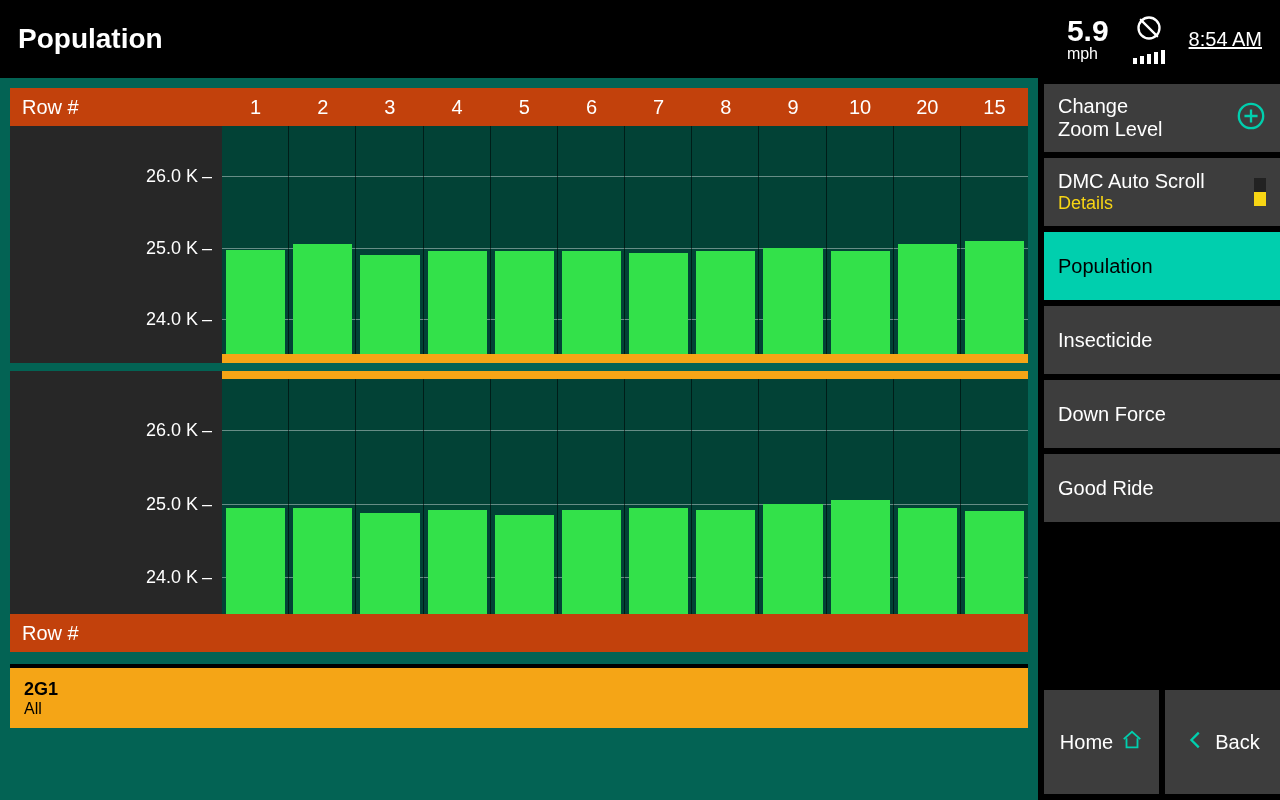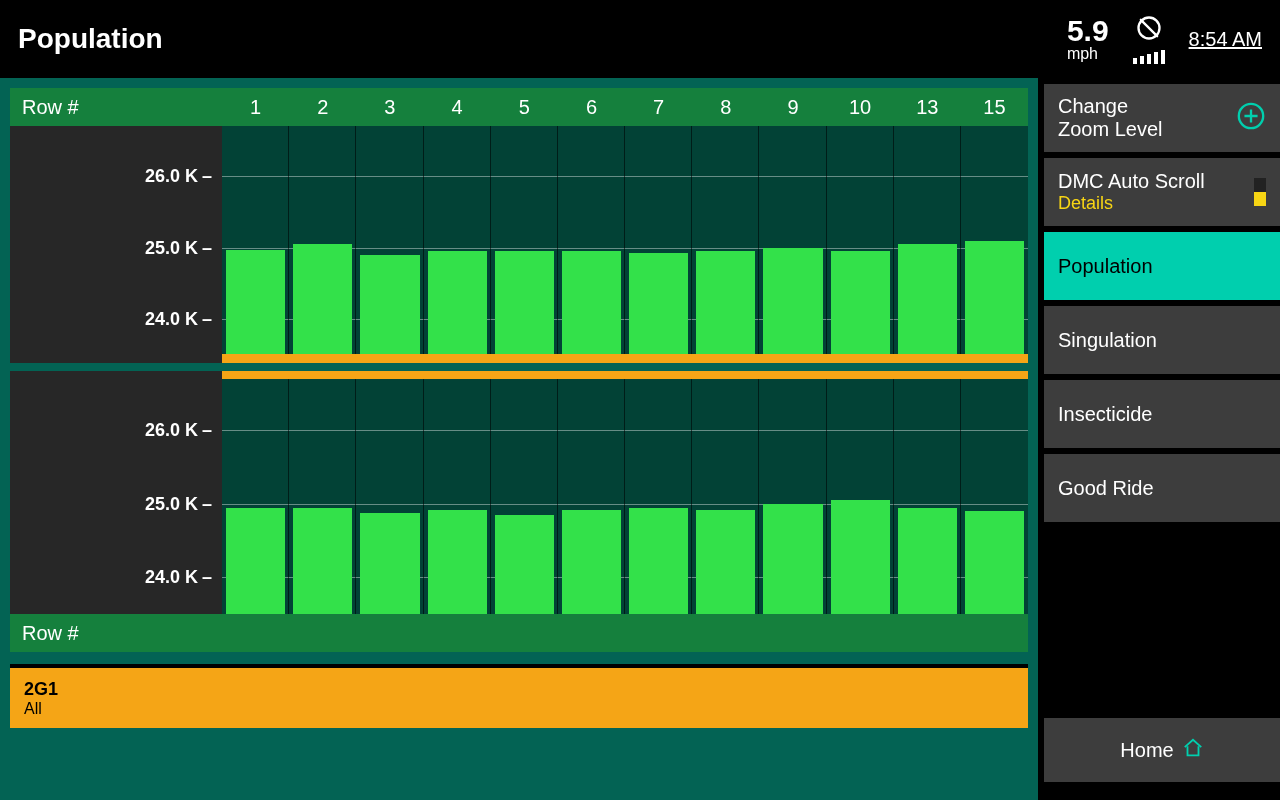--- a/index.html
+++ b/index.html
@@ -15,59 +15,59 @@
   .gps-icon svg { width: 28px; height: 28px; }
   .bars { display: flex; gap: 3px; align-items: flex-end; height: 14px; }
   .bars span { width: 4px; background: #fff; }
   .clock { font-size: 20px; text-decoration: underline; }
 
   .body { flex: 1; display: flex; }
   .main { flex: 1; background: #036354; padding: 10px 10px 6px 10px; display: flex; flex-direction: column; gap: 8px; }
   .chart-panel { background: #272727; position: relative; border: 0; }
   .chart-panel.top { height: 275px; }
   .chart-panel.bottom { height: 281px; }
-  .row-header { position: absolute; left: 0; right: 0; height: 38px; background: #15803d; display: flex; align-items: center; }
+  .row-header { position: absolute; left: 0; right: 0; height: 38px; background: #c2410c; display: flex; align-items: center; }
   .row-header.top { top: 0; }
   .row-header.bot { bottom: 0; }
   .row-label { width: 212px; padding-left: 12px; font-size: 20px; }
   .row-nums { flex: 1; display: flex; }
   .row-num { flex: 1; text-align: center; font-size: 20px; }
   .plot { position: absolute; display: flex; }
   .top .plot { top: 38px; bottom: 8px; left: 0; right: 0; }
   .bottom .plot { top: 8px; bottom: 38px; left: 0; right: 0; }
   .yaxis { width: 212px; position: relative; }
-  .ylabel { position: absolute; right: 10px; transform: translateY(-50%); font-size: 18px; white-space: nowrap; font-weight: bold; }
+  .ylabel { position: absolute; right: 10px; transform: translateY(-50%); font-size: 18px; white-space: nowrap; }
   .ylabel span.dash { margin-left: 4px; }
   .bars-area { flex: 1; position: relative; background: #024236; display: flex; }
   .grid-line { position: absolute; left: 0; right: 0; height: 1px; background: rgba(255,255,255,0.4); }
   .bar-col { flex: 1; position: relative; }
   .bar-col .sep { position: absolute; top: 0; bottom: 0; right: 0; width: 1px; background: rgba(0,0,0,0.55); }
   .bar { position: absolute; left: 4px; right: 4px; background: #33e14a; bottom: 0; }
   .orange-strip { position: absolute; left: 212px; right: 0; height: 9px; background: #f5a516; }
   .top .orange-strip { bottom: 0; }
   .bottom .orange-strip { top: 0; }
 
   .footer-bar { height: 64px; background: #f5a516; border-top: 4px solid #000; display: flex; flex-direction: column; justify-content: center; padding: 4px 14px; color: #000; margin-top: 4px; }
   .footer-title { font-size: 18px; font-weight: bold; }
   .footer-sub { font-size: 16px; }
 
-  .sidebar { width: 242px; background: #000; display: flex; flex-direction: column; padding-left: 6px; padding-top: 6px; padding-bottom: 18px; gap: 6px; }
+  .sidebar { width: 242px; background: #000; display: flex; flex-direction: column; padding-left: 6px; padding-top: 6px; padding-bottom: 6px; gap: 6px; }
   .side-btn { background: #3d3d3d; height: 68px; display: flex; align-items: center; justify-content: space-between; padding: 0 14px; font-size: 20px; cursor: pointer; }
   .side-btn.two-line { flex-direction: row; }
   .side-btn .lbl { display: flex; flex-direction: column; line-height: 1.15; }
   .side-btn.active { background: #00cfae; color: #000; }
   .status-sub { font-size: 18px; }
   .status-sub.disabled { color: #f7d514; }
   .plus-icon svg { width: 30px; height: 30px; }
   .toggle-ind { width: 12px; display: flex; flex-direction: column; height: 28px; }
   .toggle-ind .seg { flex: 1; }
   .toggle-ind .seg.off { background: #222; }
   .toggle-ind .seg.on { background: #f7d514; }
   .side-spacer { flex: 1; }
-  .nav-row { display: flex; gap: 6px; height: 64px;}
+  .nav-row { display: flex; gap: 6px; height: 104px;}
   .nav-btn { flex: 1; background: #3d3d3d; display: flex; align-items: center; justify-content: center; gap: 8px; font-size: 20px; cursor: pointer;}
   .home-icon svg, .back-icon svg { width: 22px; height: 22px; }
 </style>
 </head>
 <body>
 
 <div class="root">
   <div class="topbar">
     <div class="title">Population</div>
     <div class="top-right">
@@ -104,21 +104,21 @@
               <div class="row-num">1</div>
               <div class="row-num">2</div>
               <div class="row-num">3</div>
               <div class="row-num">4</div>
               <div class="row-num">5</div>
               <div class="row-num">6</div>
               <div class="row-num">7</div>
               <div class="row-num">8</div>
               <div class="row-num">9</div>
               <div class="row-num">10</div>
-              <div class="row-num">13</div>
+              <div class="row-num">20</div>
               <div class="row-num">15</div>
             </div>
         </div>
         <div class="plot">
           <div class="yaxis" id="yaxis-0">
               <div class="ylabel" style="top: 21.875%;">26.0 K<span class="dash">–</span></div>
               <div class="ylabel" style="top: 53.125%;">25.0 K<span class="dash">–</span></div>
               <div class="ylabel" style="top: 84.375%;">24.0 K<span class="dash">–</span></div>
             </div>
           <div class="bars-area" id="bars-0">
@@ -269,35 +269,43 @@
         </span>
         <span class="toggle-ind">
           <span class="seg off"></span>
             <span class="seg on"></span>
         </span>
       </div>
       <div class="side-btn active">
         <span>Population</span>
       </div>
       <div class="side-btn">
-        <span>Singulation</span>
+        <span>Insecticide</span>
       </div>
       <div class="side-btn">
-        <span>Insecticide</span>
+        <span>Down Force</span>
       </div>
       <div class="side-btn">
         <span>Good Ride</span>
       </div>
       <div class="side-spacer"></div>
       <div class="nav-row">
         <div class="nav-btn">
           <span>Home</span>
           <span class="home-icon">
             <svg viewBox="0 0 24 24" fill="none" stroke="#00cfae" stroke-width="2">
               <path d="M3 11 L12 3 L21 11"></path>
                 <path d="M6 10v10h12V10"></path>
             </svg>
           </span>
         </div>
+        <div class="nav-btn">
+          <span class="back-icon">
+            <svg viewBox="0 0 24 24" fill="none" stroke="#00cfae" stroke-width="2.5">
+              <path d="M15 4 L7 12 L15 20"></path>
+            </svg>
+          </span>
+          <span>Back</span>
+        </div>
       </div>
     </div>
   </div>
 </div>
 
 </body></html>

